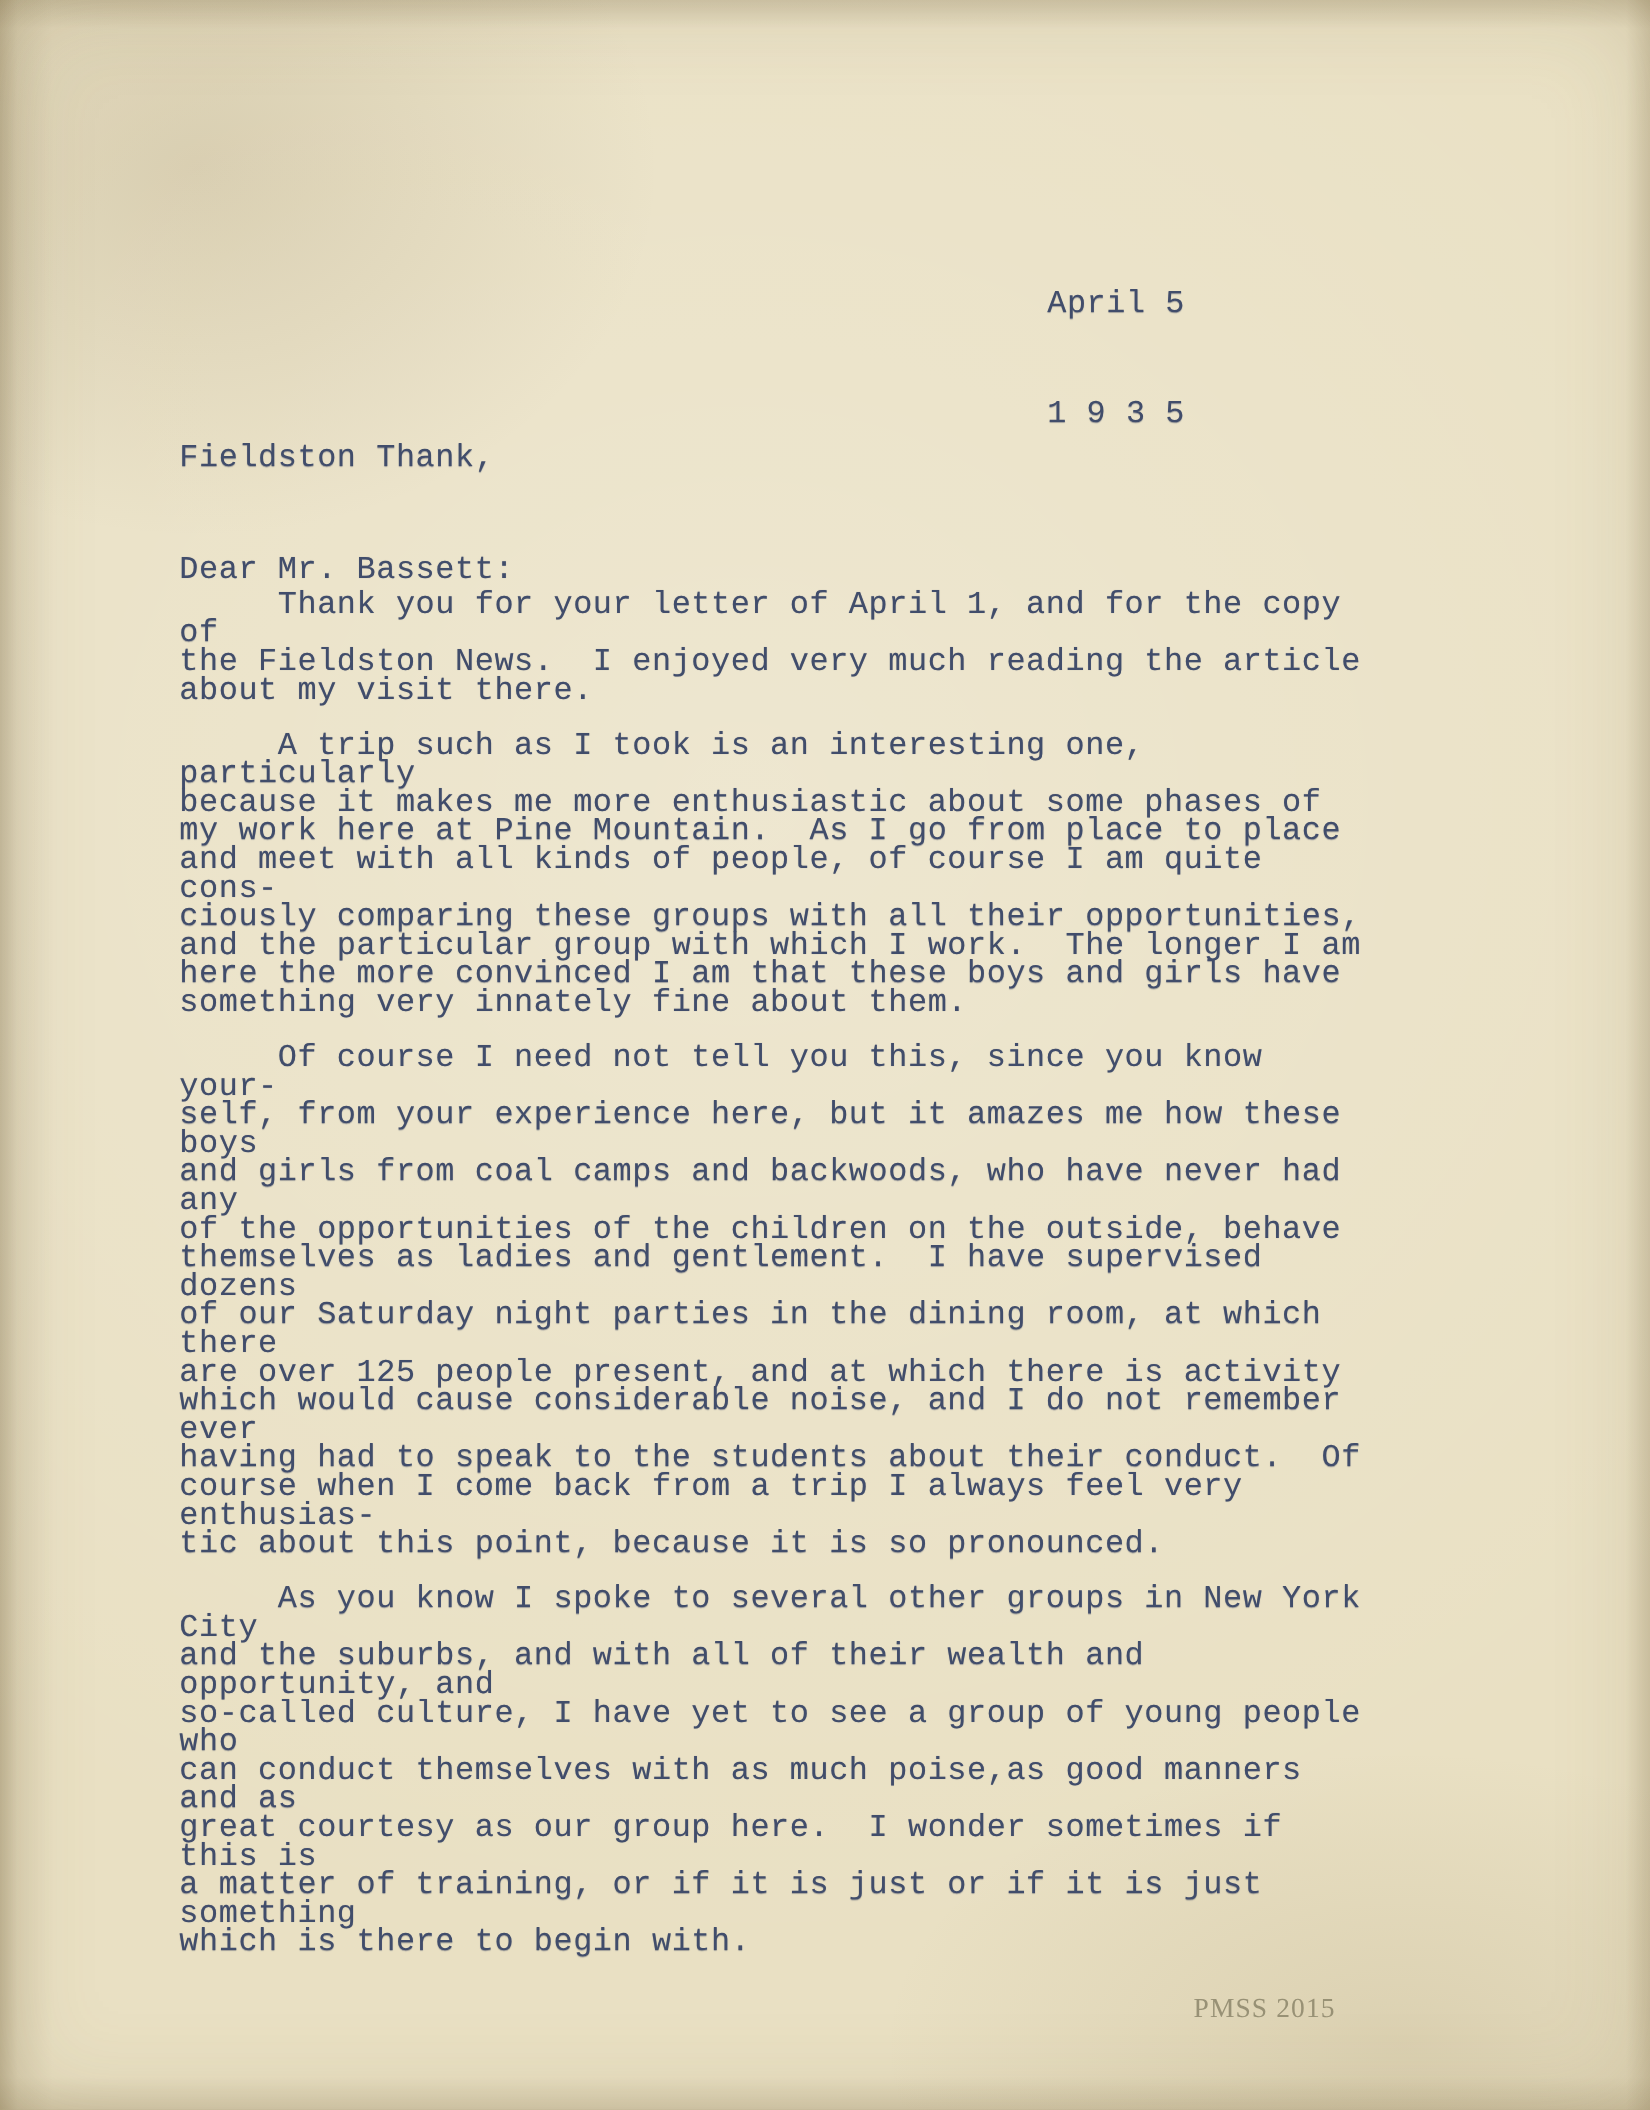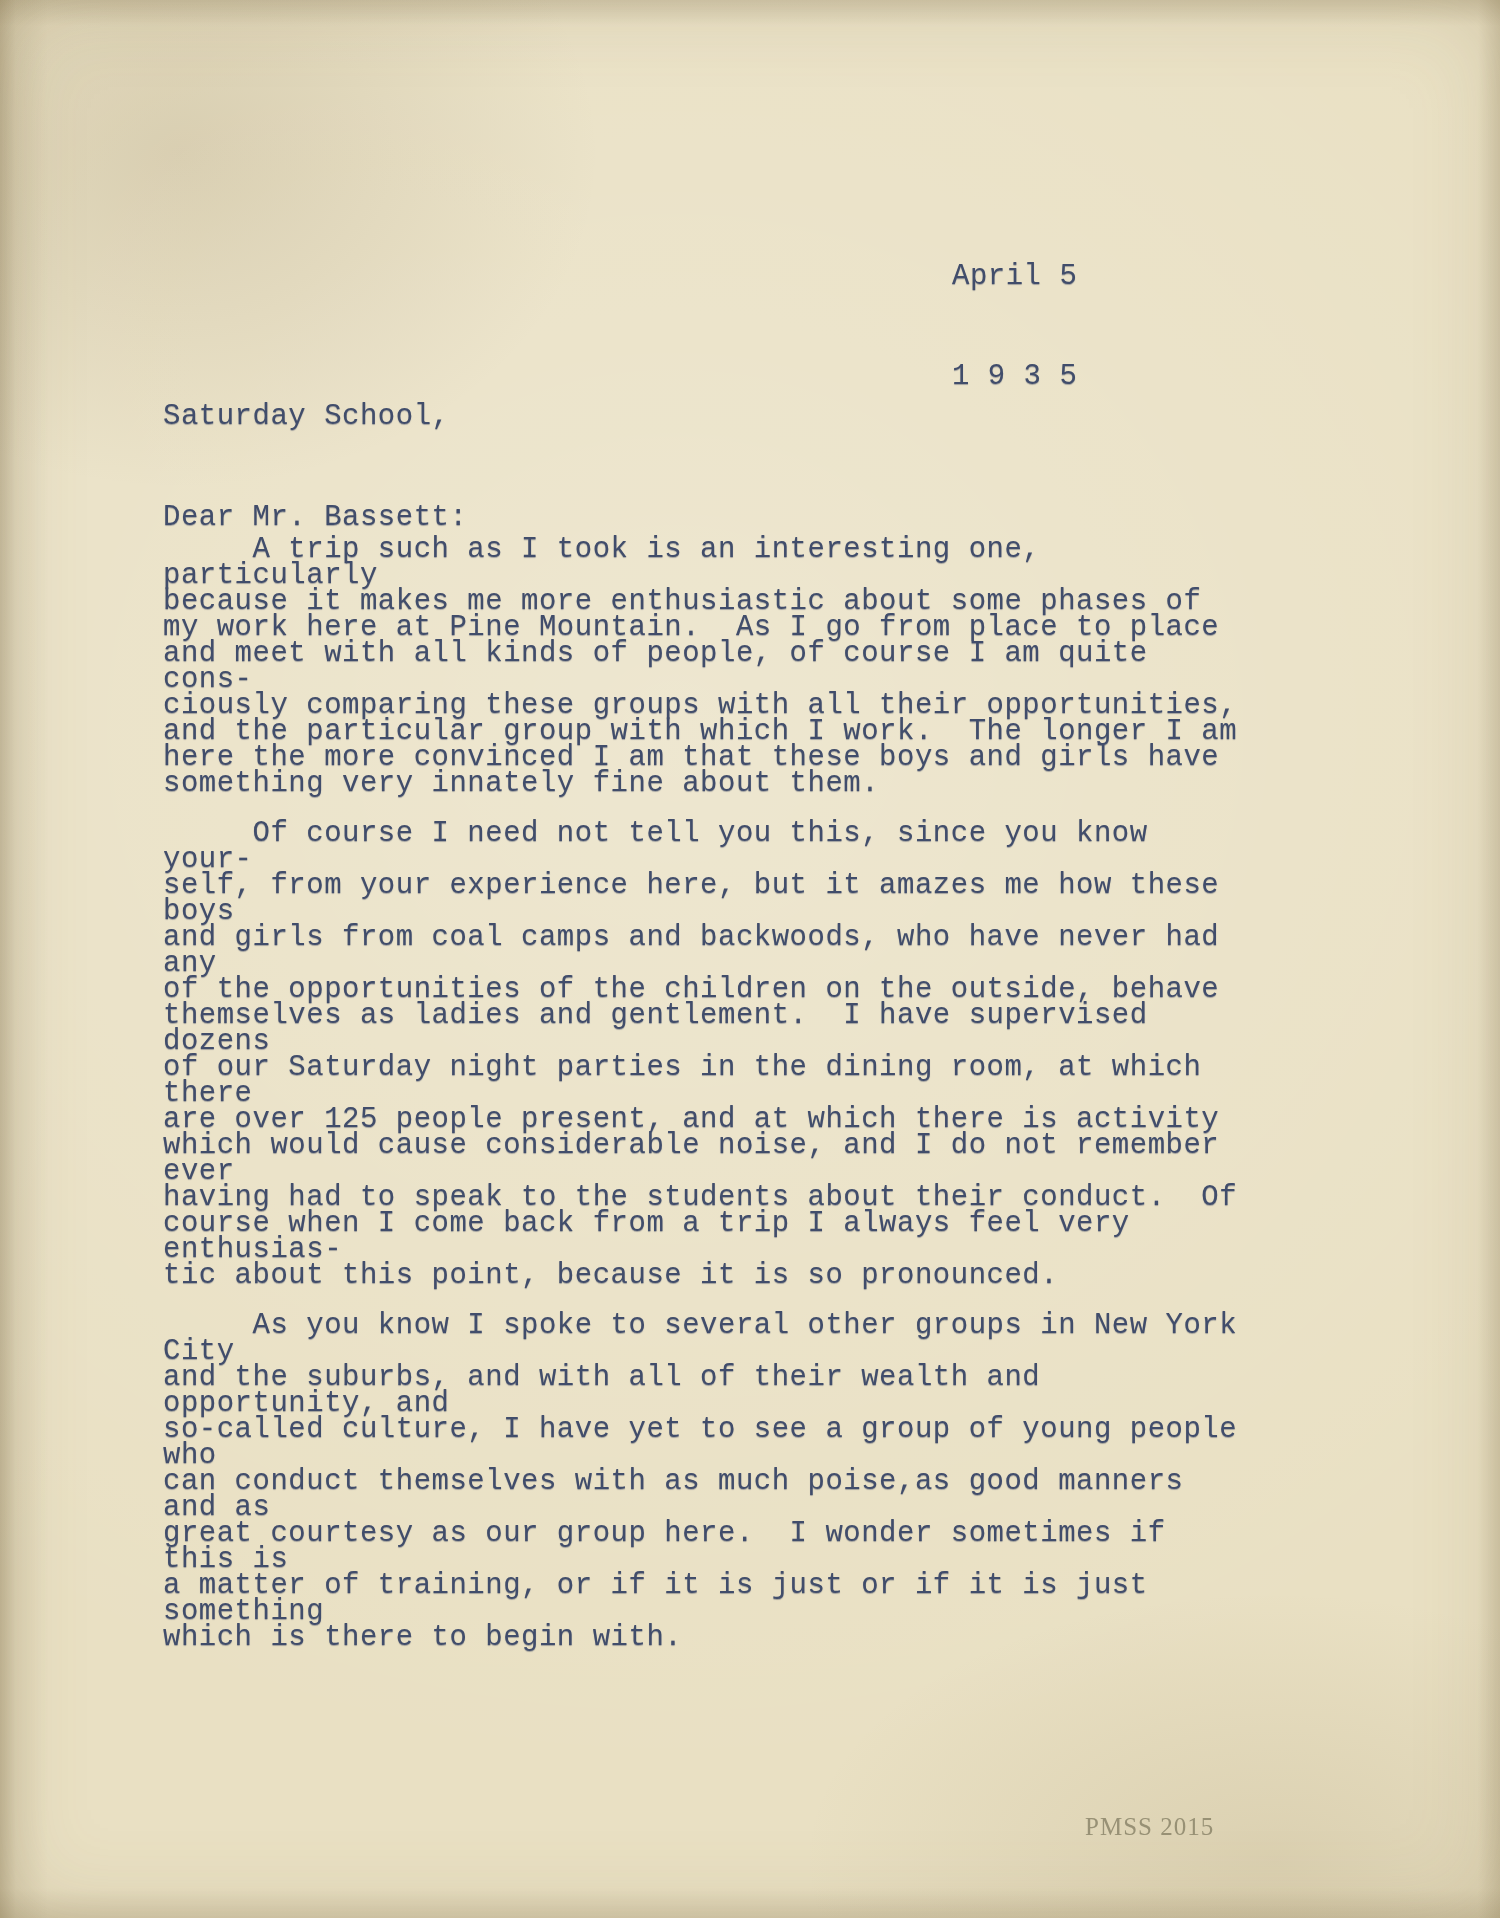--- a/index.html
+++ b/index.html
@@ -76,25 +76,28 @@
 <div class="paper">
 
   <div class="date-block typed">
     <div class="date-line">April 5</div>
     <div class="date-line">1 9 3 5</div>
   </div>
 
   <div class="content">
 
     <div class="address typed">
-      <div>Saturday School,</div>
+      <div>Fieldston Thank,</div>
     </div>
 
     <div class="salutation typed">Dear Mr. Bassett:</div>
 
+    <div class="para typed">     Thank you for your letter of April 1, and for the copy of
+the Fieldston News.  I enjoyed very much reading the article
+about my visit there.</div>
     <div class="para typed">     A trip such as I took is an interesting one, particularly
 because it makes me more enthusiastic about some phases of
 my work here at Pine Mountain.  As I go from place to place
 and meet with all kinds of people, of course I am quite cons-
 ciously comparing these groups with all their opportunities,
 and the particular group with which I work.  The longer I am
 here the more convinced I am that these boys and girls have
 something very innately fine about them.</div>
     <div class="para typed">     Of course I need not tell you this, since you know your-
 self, from your experience here, but it amazes me how these boys

